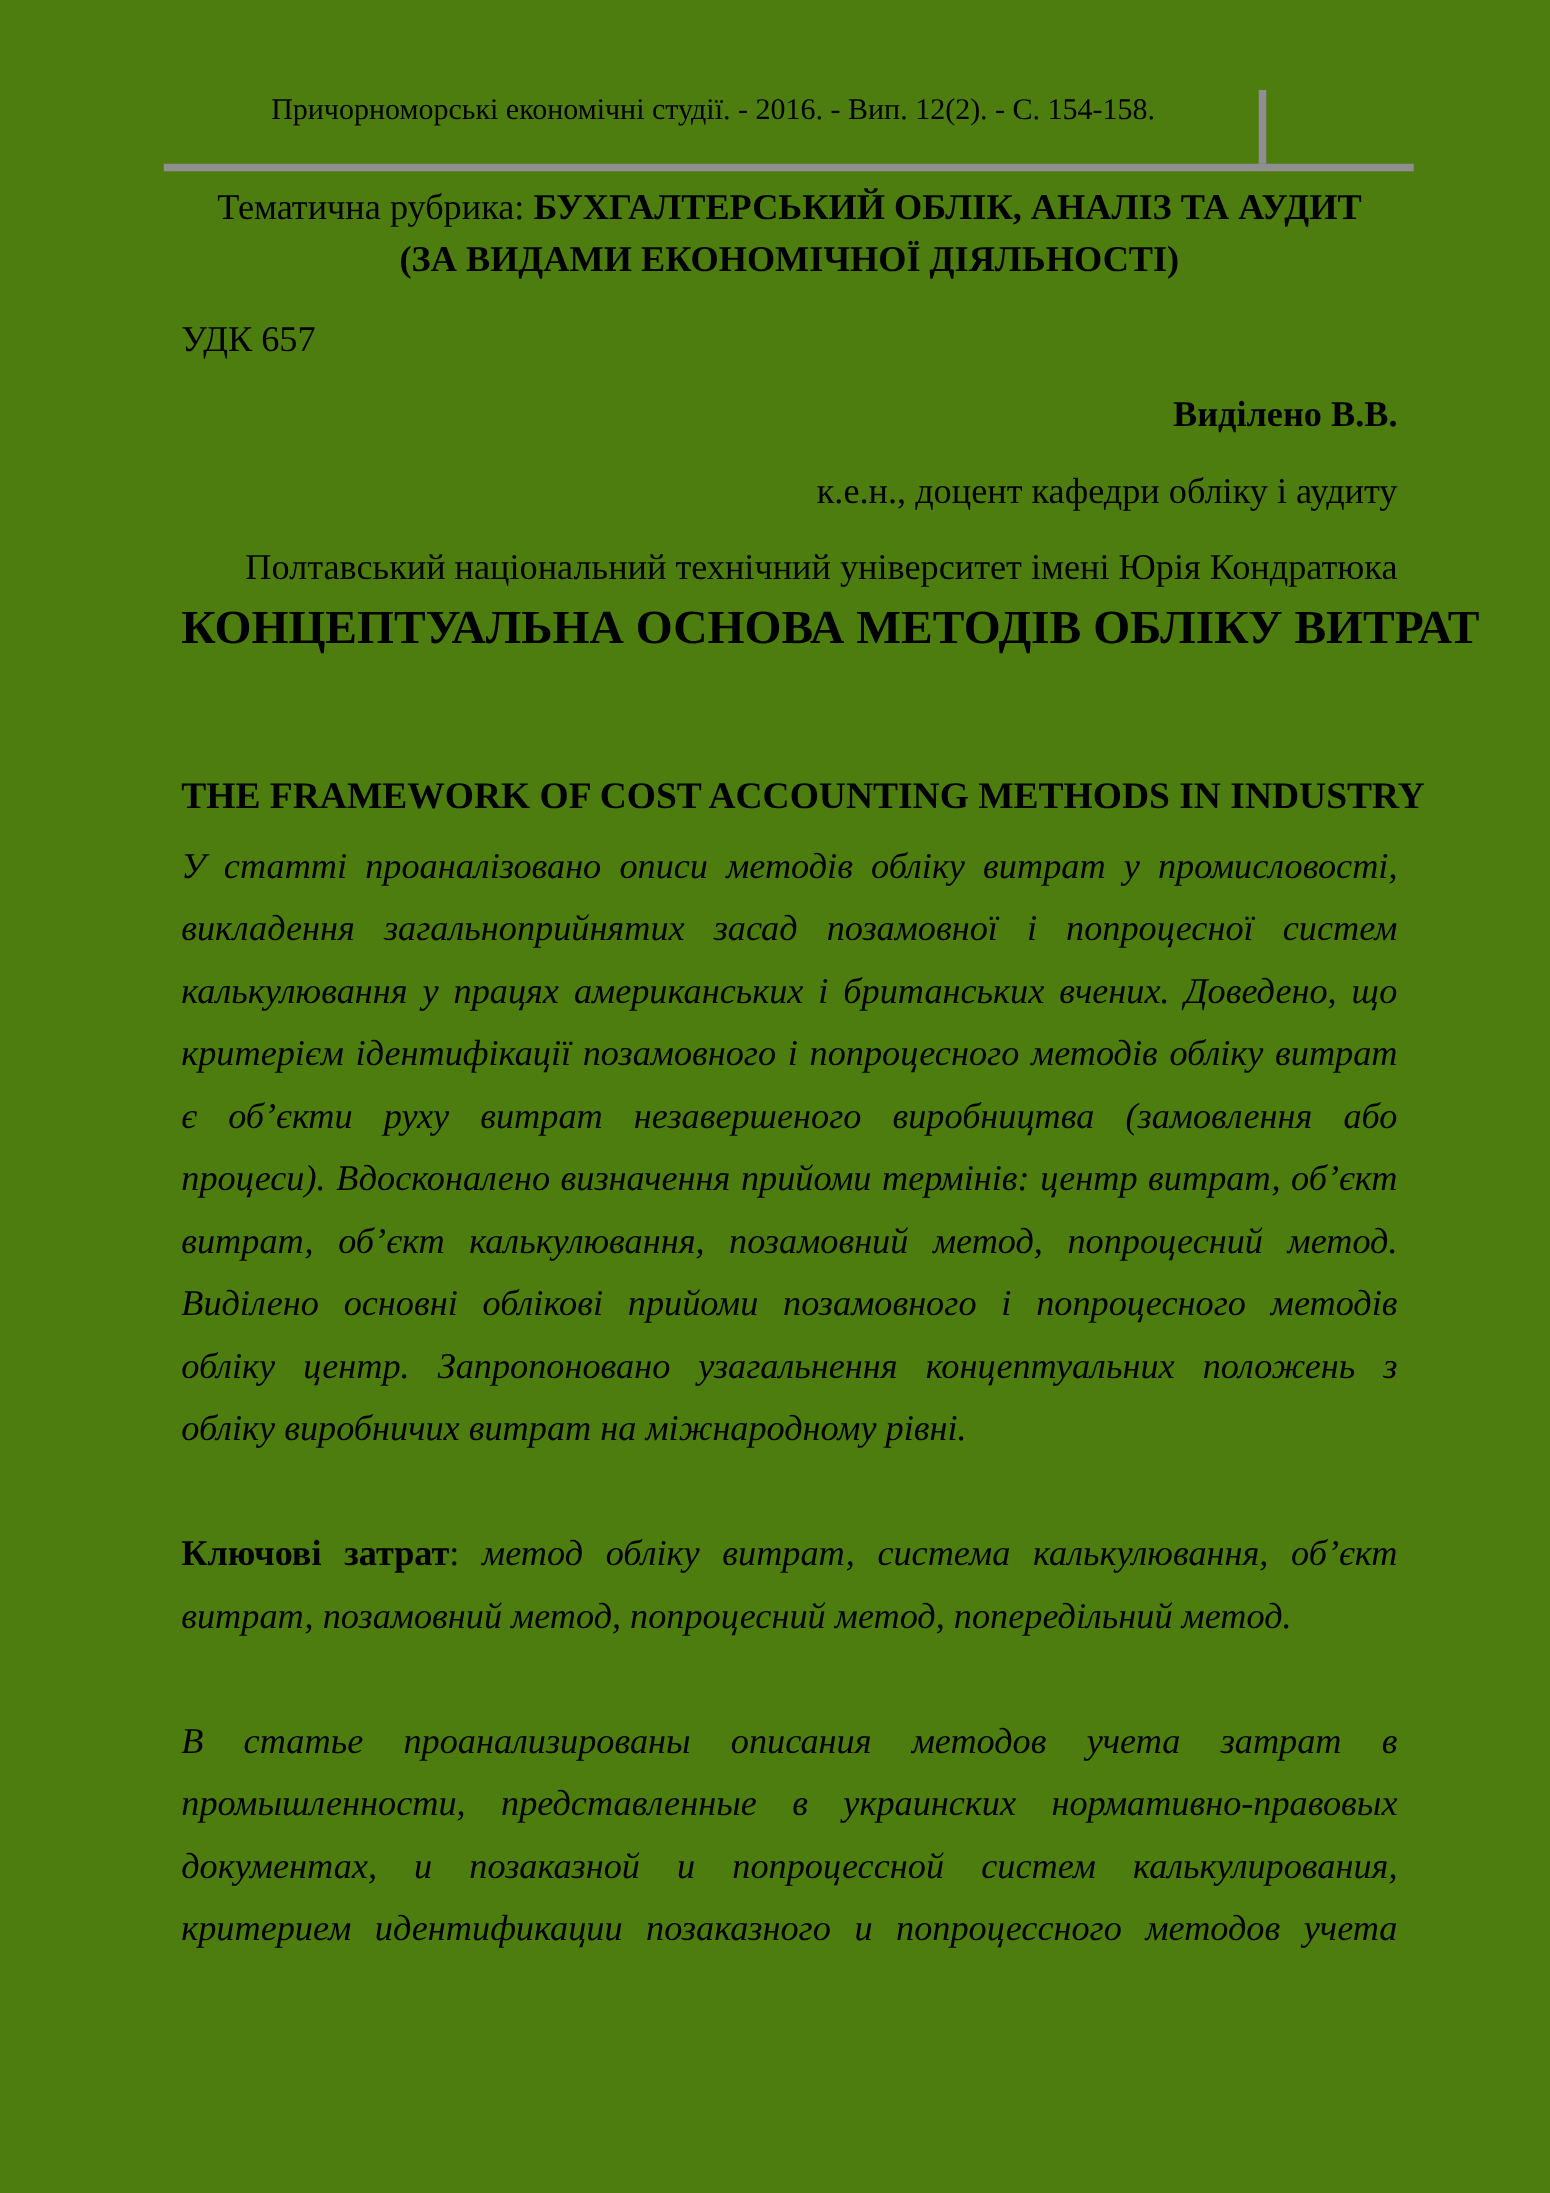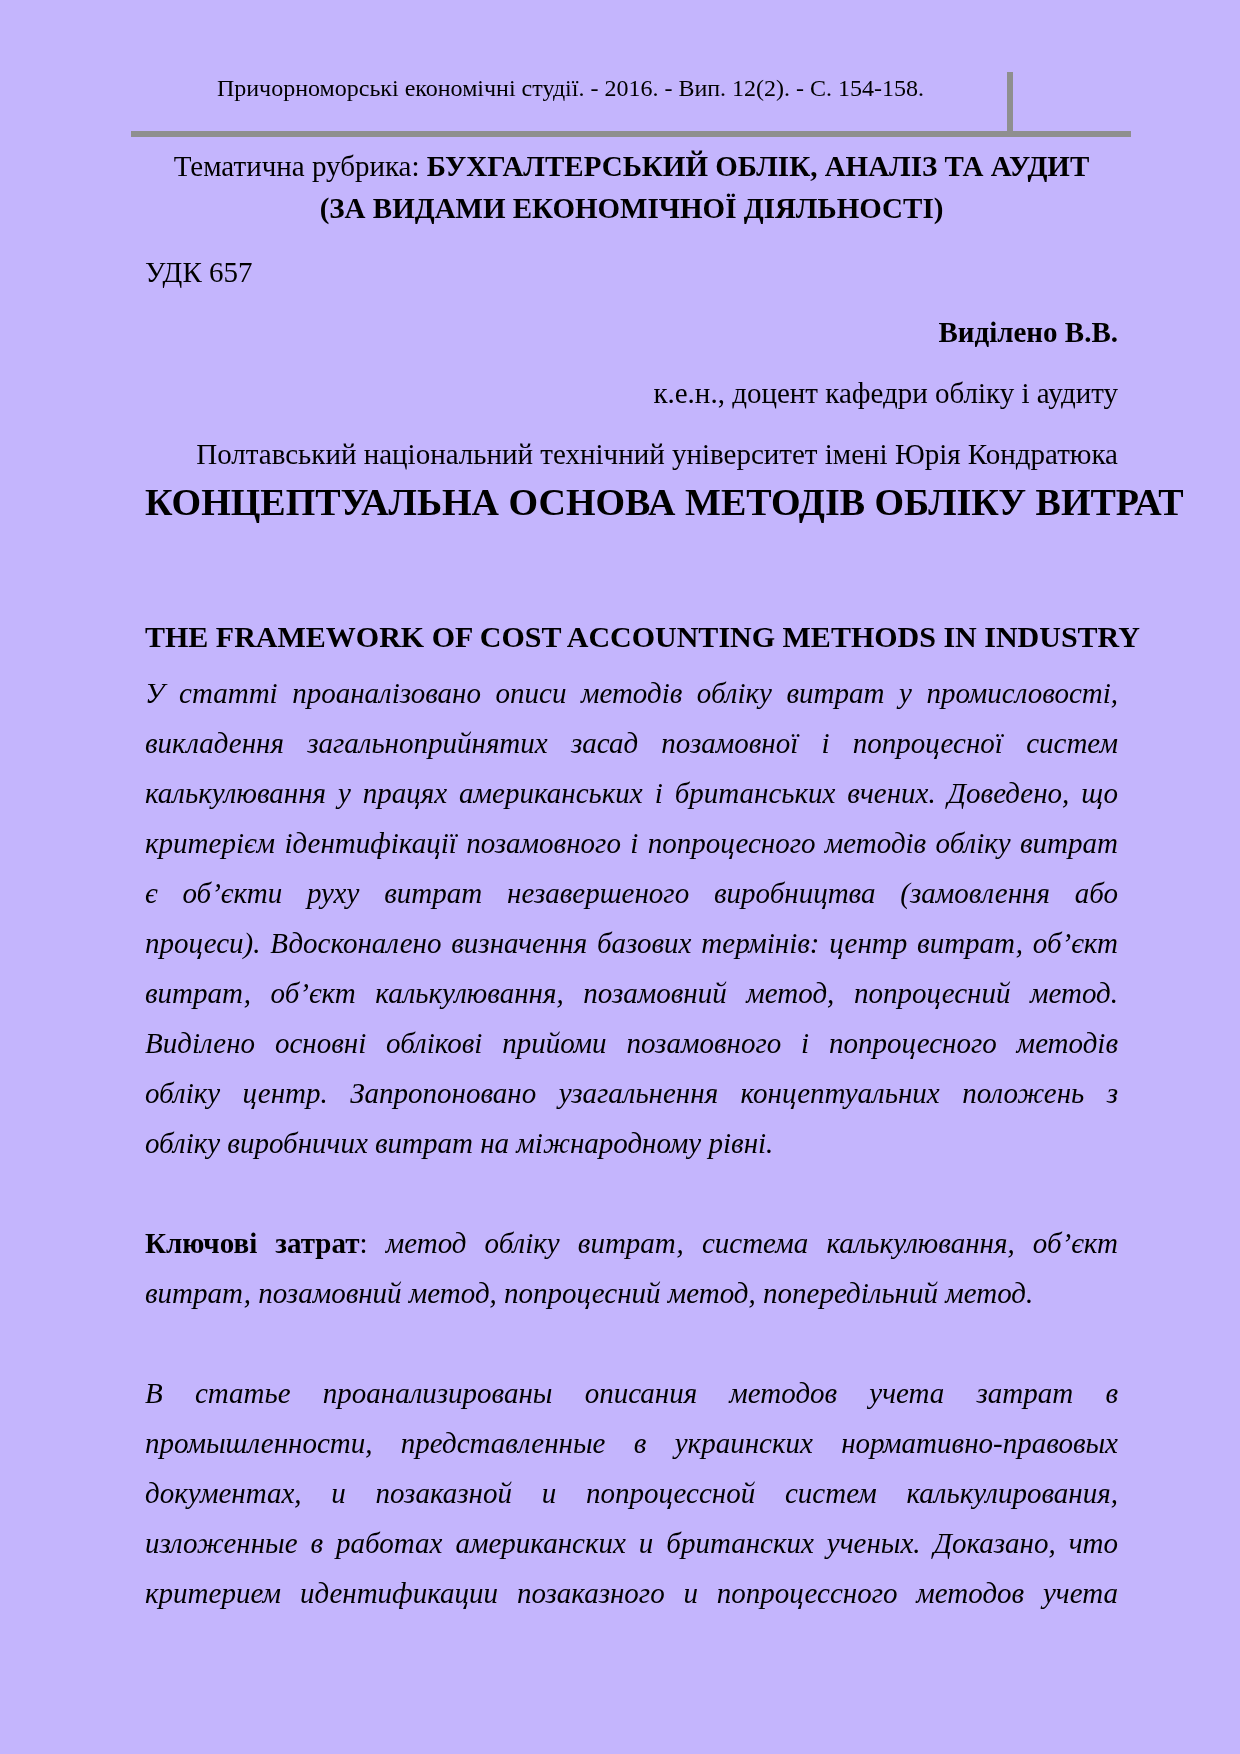--- a/index.html
+++ b/index.html
@@ -1,19 +1,19 @@
 <!DOCTYPE html>
 <html><head>
 <meta charset="utf-8">
 <style>
   html,body{margin:0;padding:0;background:#ffffff;}
   .page{
     position:relative;
     width:1240px;height:1754px;
-    background:#c4b5fd;
+    background:#4d7c0f;
     color:#000000;
     font-family:"Liberation Serif","DejaVu Serif",serif;
     font-size:29px;
     overflow:hidden;
   }
   .abs{position:absolute;}
   .b{font-weight:bold;}
   .it{font-style:italic;}
   .right{text-align:right;}
   .col{left:145px;width:973px;}
@@ -72,33 +72,32 @@
   </div>
 
   <div class="abs col title-en b">THE FRAMEWORK OF COST ACCOUNTING METHODS IN INDUSTRY</div>
 
   <div class="abs col abstract-uk it">
       <div class="jline">У статті проаналізовано описи методів обліку витрат у промисловості,</div>
       <div class="jline">викладення загальноприйнятих засад позамовної і попроцесної систем</div>
       <div class="jline">калькулювання у працях американських і британських вчених. Доведено, що</div>
       <div class="jline">критерієм ідентифікації позамовного і попроцесного методів обліку витрат</div>
       <div class="jline">є об’єкти руху витрат незавершеного виробництва (замовлення або</div>
-      <div class="jline">процеси). Вдосконалено визначення базових термінів: центр витрат, об’єкт</div>
+      <div class="jline">процеси). Вдосконалено визначення прийоми термінів: центр витрат, об’єкт</div>
       <div class="jline">витрат, об’єкт калькулювання, позамовний метод, попроцесний метод.</div>
       <div class="jline">Виділено основні облікові прийоми позамовного і попроцесного методів</div>
       <div class="jline">обліку центр. Запропоновано узагальнення концептуальних положень з</div>
       <div class="jline endpara">обліку виробничих витрат на міжнародному рівні.</div>
     </div>
 
   <div class="abs col keywords">
     <div class="jline"><span class="b">Ключові затрат</span><span>:</span> <span class="it">метод обліку витрат, система калькулювання, об’єкт</span></div>
     <div class="jline endpara it">витрат, позамовний метод, попроцесний метод, попередільний метод.</div>
   </div>
 
   <div class="abs col abstract-ru it">
       <div class="jline">В статье проанализированы описания методов учета затрат в</div>
       <div class="jline">промышленности, представленные в украинских нормативно-правовых</div>
       <div class="jline">документах, и позаказной и попроцессной систем калькулирования,</div>
-      <div class="jline">изложенные в работах американских и британских ученых. Доказано, что</div>
       <div class="jline">критерием идентификации позаказного и попроцессного методов учета</div>
     </div>
 
 </div>
 
 </body></html>

